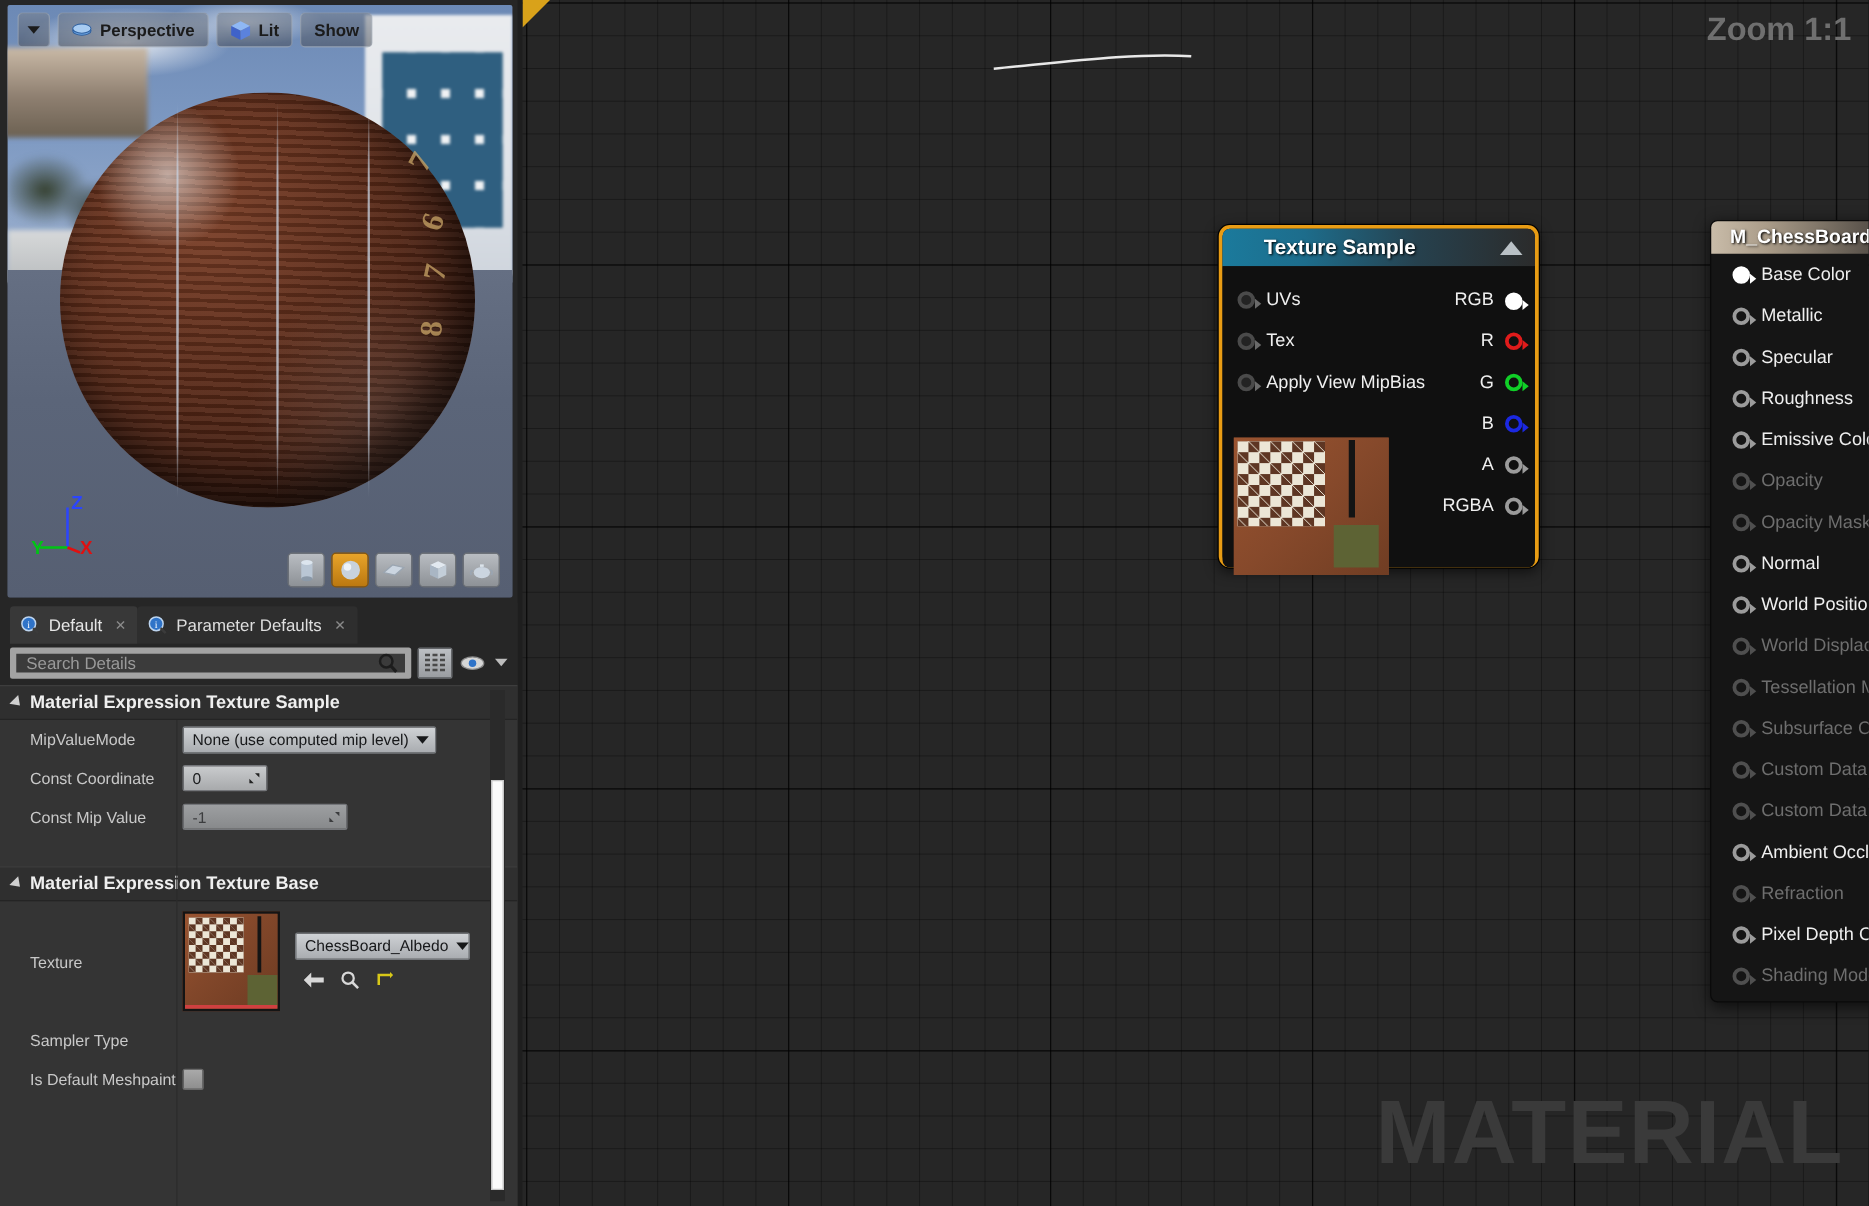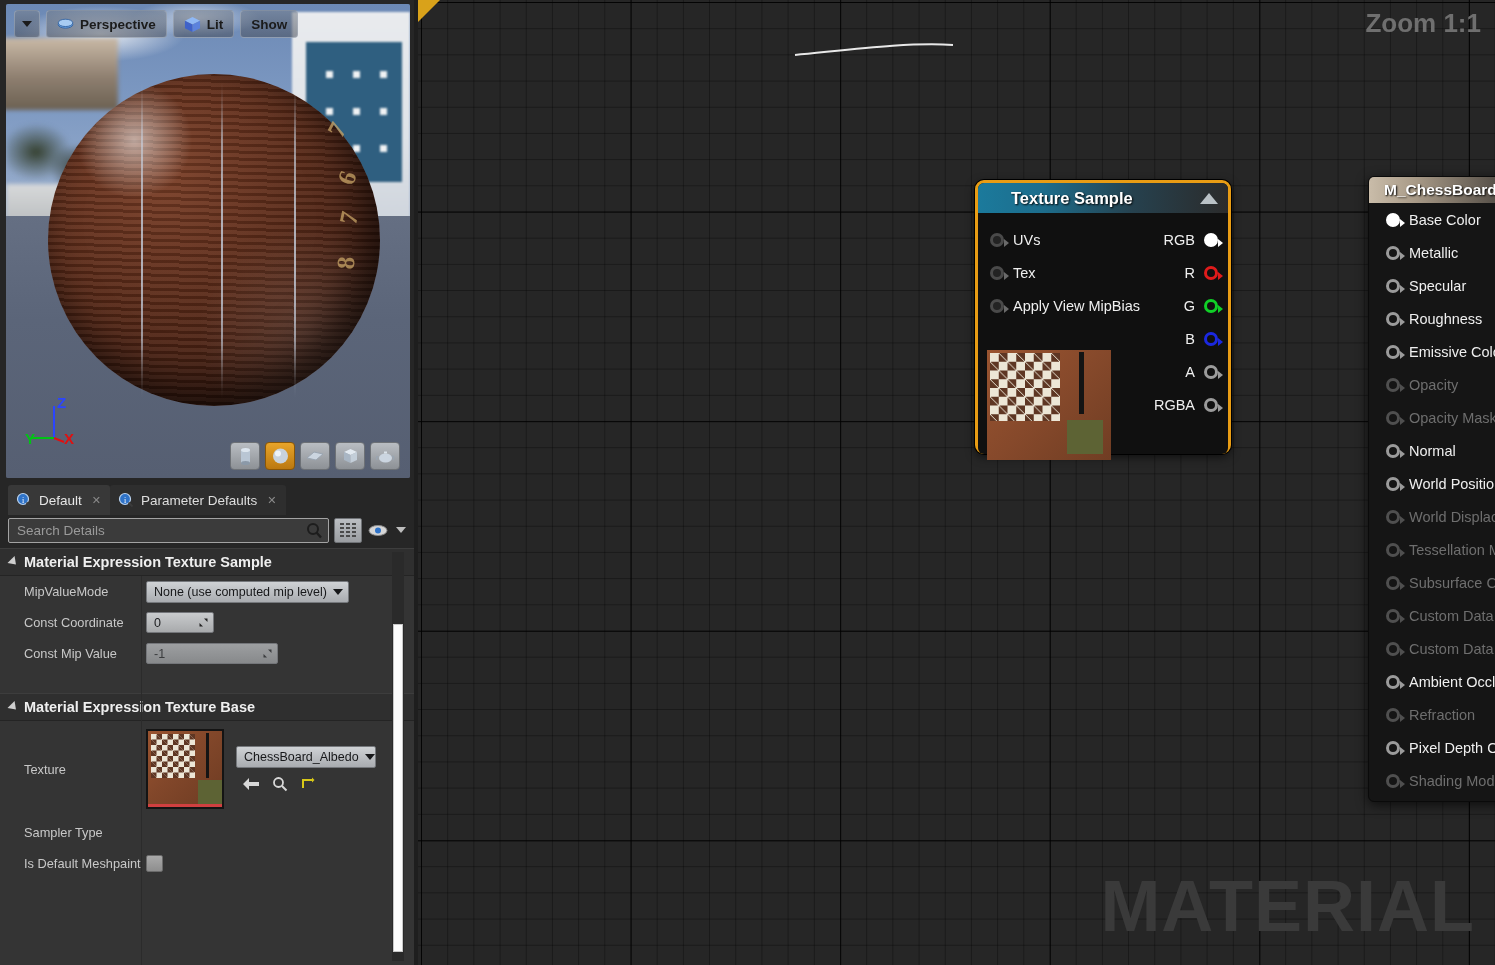--- a/index.html
+++ b/index.html
@@ -122,21 +122,21 @@
   .tab.active { background:#383838; }
   .tab.inactive { background:#2e2e2e; color:#dedede; }
   .tab-x { font-size:11px; color:#8a8a8a; margin-left:3px;}
   .info-ico { width:16px;height:16px; }
 
   .search-row {
     position:absolute; left:8px; top:33px; width:400px; height:30px;
     display:flex; align-items:center; gap:5px;
   }
   .search-box {
-    flex:1; height:25px; background:#3b3b3b; border:1px solid #a3a3a3; border-radius:2px;
+    flex:1; height:25px; background:#3b3b3b; border:5px solid #a3a3a3; border-radius:2px;
     display:flex; align-items:center; padding:0 5px 0 8px;
   }
   .search-box input {
     flex:1; background:transparent; border:0; outline:0; color:#d4d4d4; font-size:13.5px;
     font-family:"Liberation Sans", sans-serif;
   }
   .search-box input::placeholder { color:#9a9a9a; }
   .icon-btn {
     width:28px;height:25px;display:flex;align-items:center;justify-content:center;
     background:linear-gradient(180deg,#bcbfc3,#9a9da1); border:1px solid #6f7276; border-radius:2px;
@@ -559,21 +559,21 @@
         </div>
         <div class="pinrow" style="left:12px; top:52px;">
           <span class="pin in"></span>
           <span class="pinlabel">Tex</span>
         </div>
         <div class="pinrow" style="left:12px; top:85px;">
           <span class="pin in"></span>
           <span class="pinlabel">Apply View MipBias</span>
         </div>
 
-        <div class="pinrow" style="right:10px; top:19px;">
+        <div class="pinrow" style="right:10px; top:19px;align-items:flex-end;">
           <span class="pinlabel">RGB</span>
           <span class="pin filled"></span>
         </div>
         <div class="pinrow" style="right:10px; top:52px;">
           <span class="pinlabel">R</span>
           <span class="pin r"></span>
         </div>
         <div class="pinrow" style="right:10px; top:85px;">
           <span class="pinlabel">G</span>
           <span class="pin g"></span>

